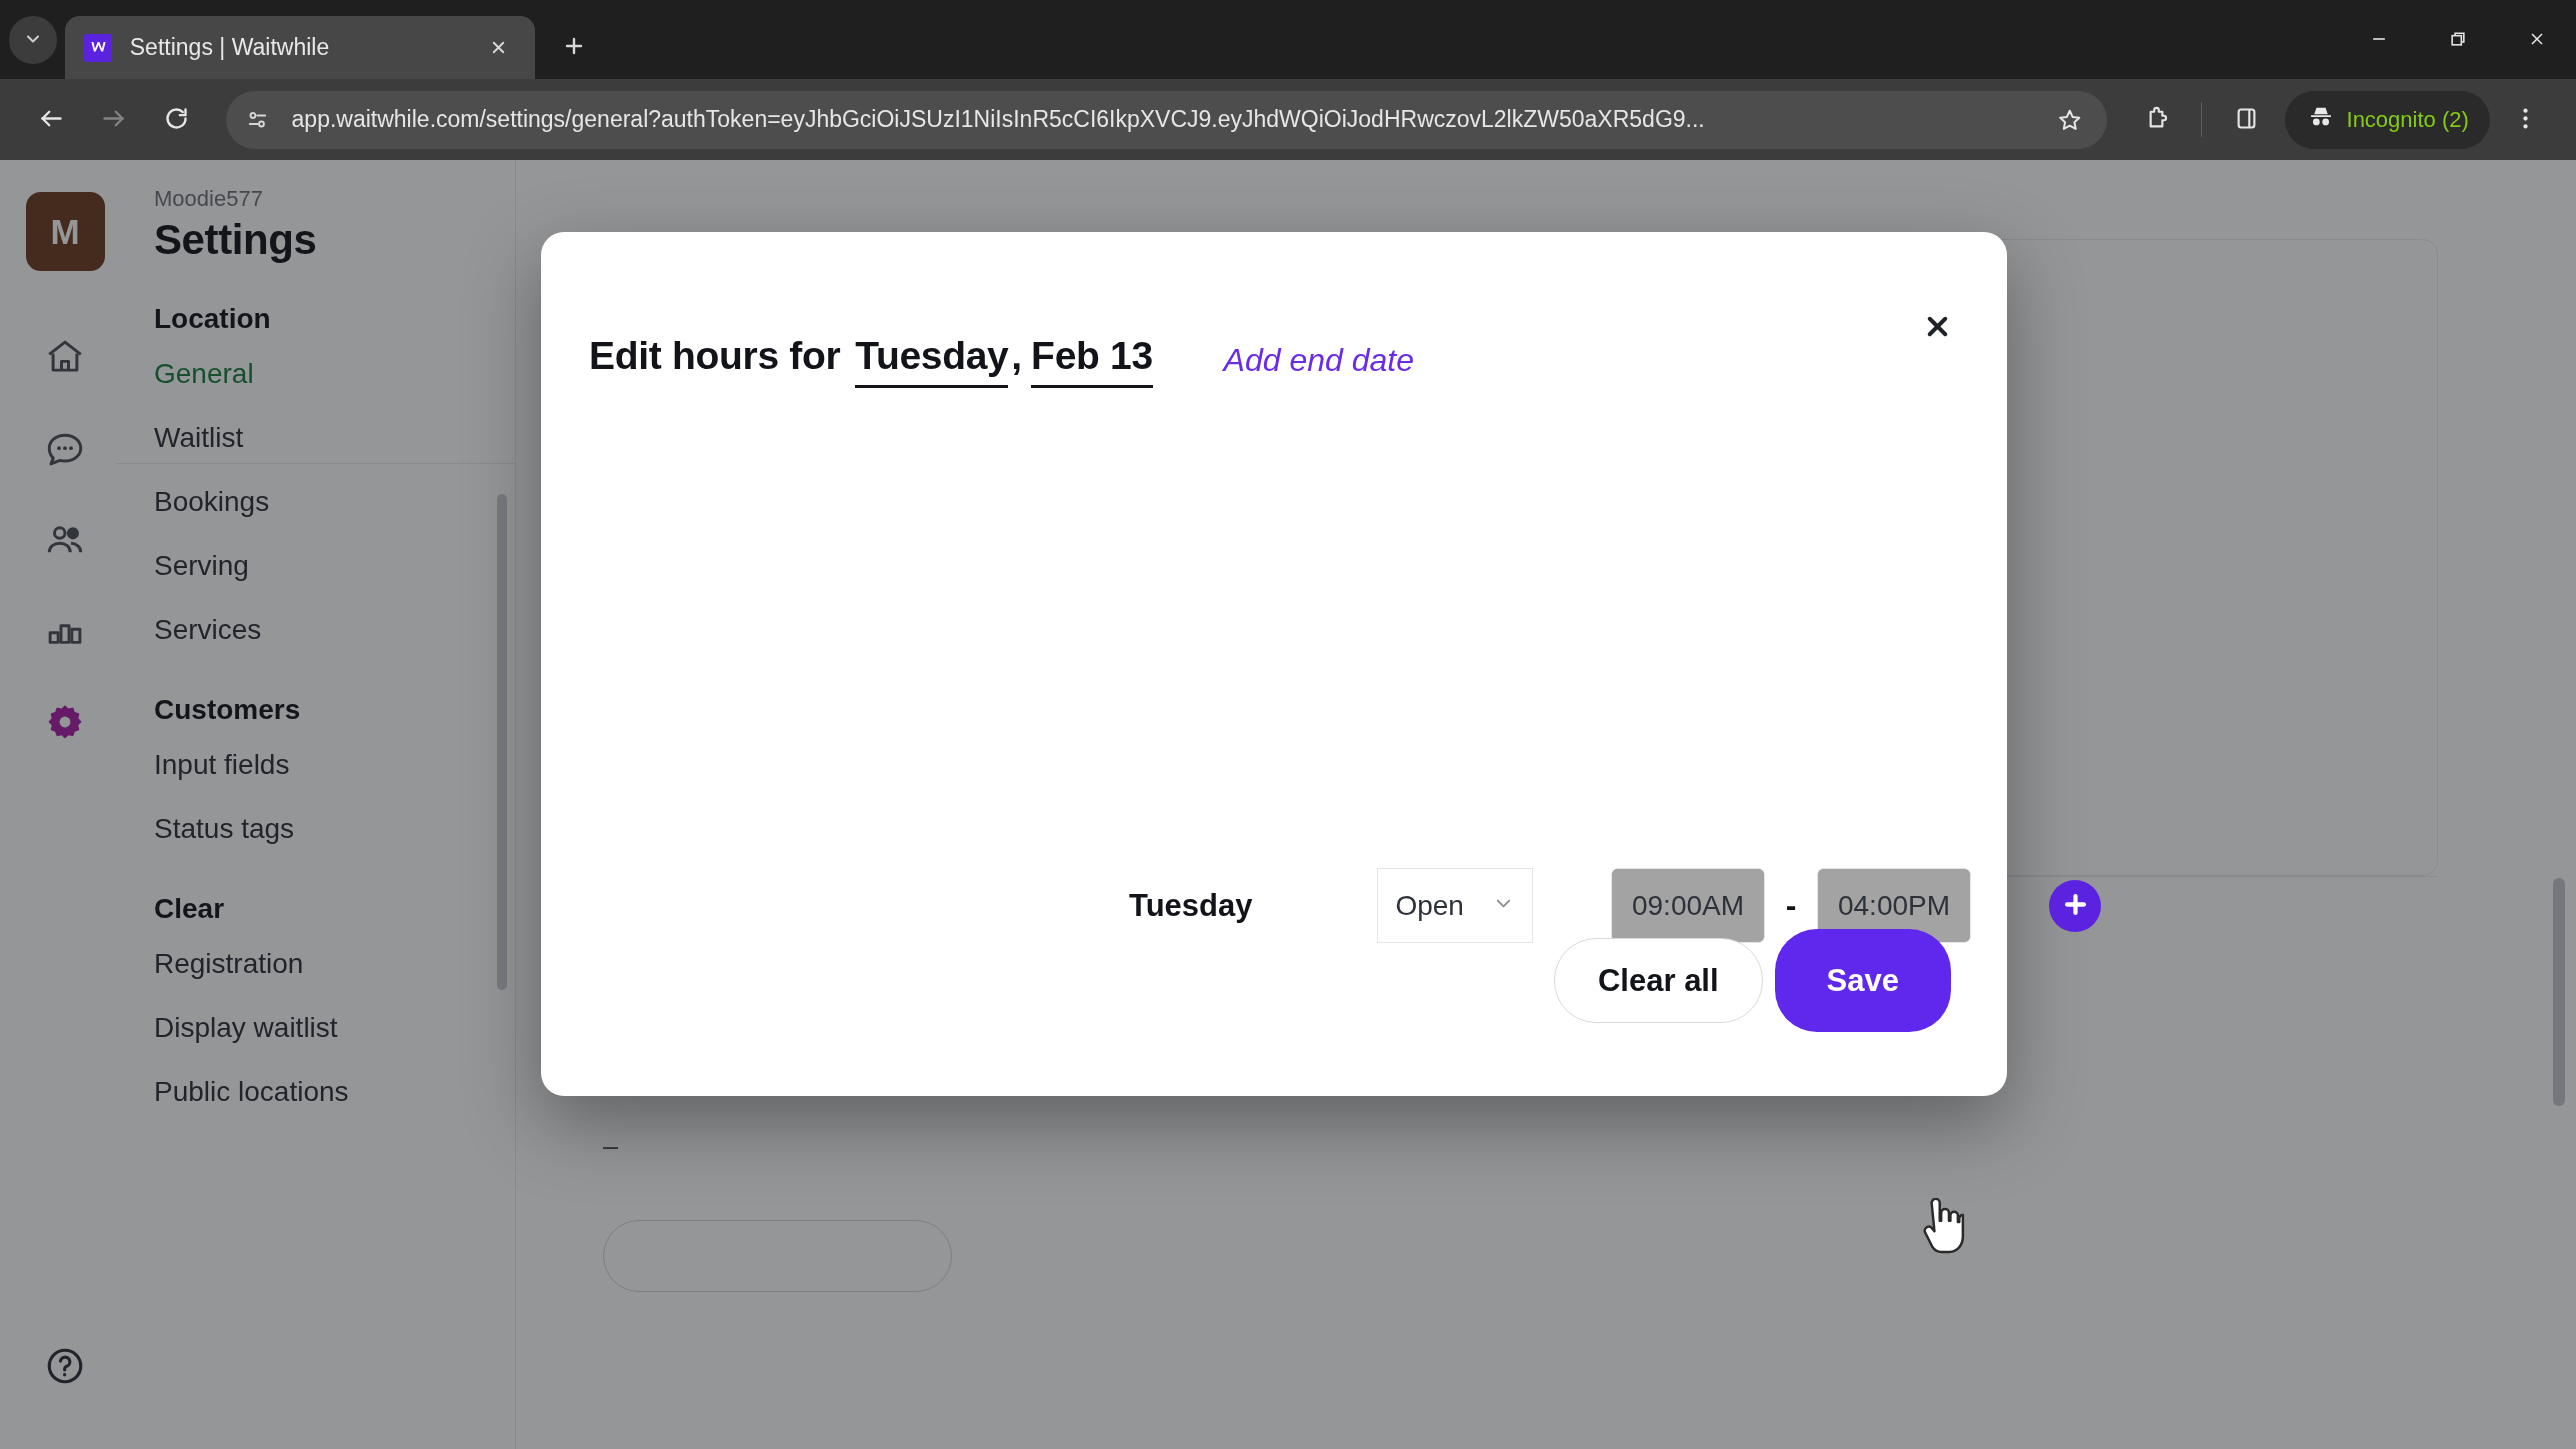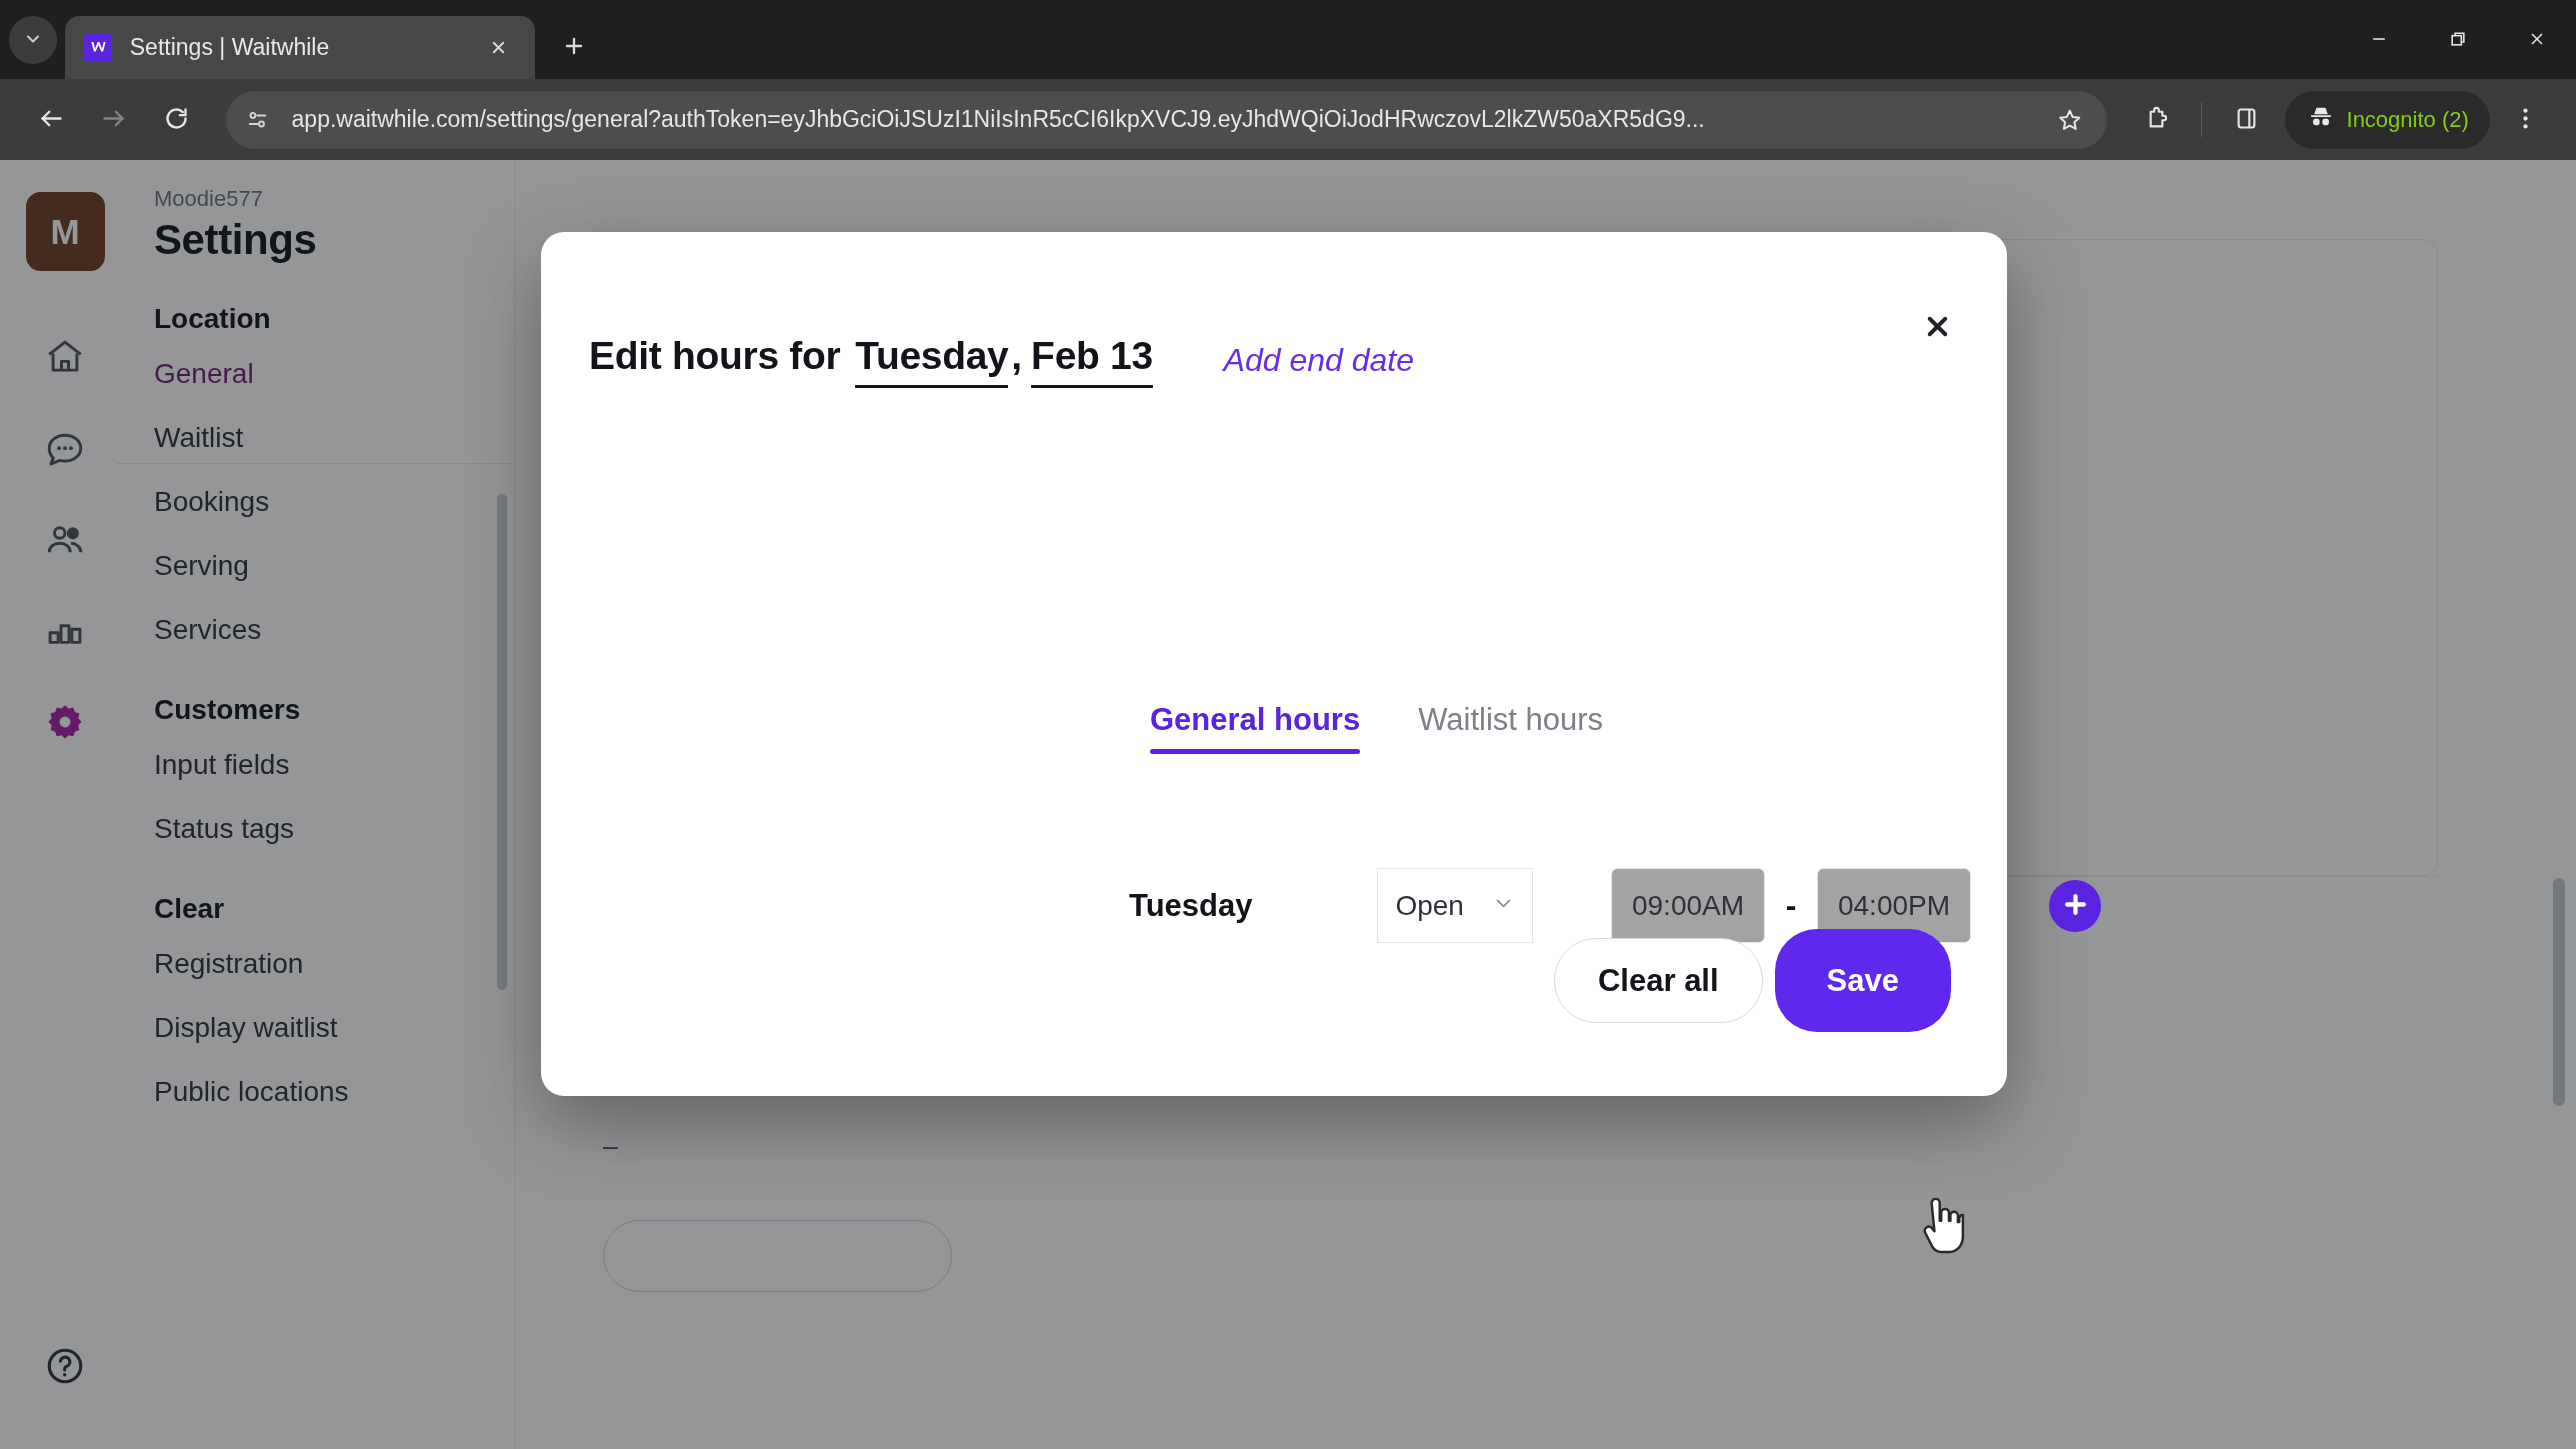--- a/index.html
+++ b/index.html
@@ -82,21 +82,21 @@
 
   
   .side { position:absolute; left:116px; top:0; width:400px; height:1409px; background:#fff; }
   .side-head { padding:25.5px 0 0 38px; }
   .side-org { color:#6d7278; font-size:22px; margin-bottom:4px; }
   .side-title { color:#12141a; font-size:42px; font-weight:bold; letter-spacing:-0.4px; }
   .side-nav { margin-top:39px; padding-left:38px; }
   .nav-group { color:#12141a; font-size:28px; font-weight:bold; margin:0 0 23px 0; }
   .nav-group.gap { margin-top:48px; }
   .nav-item { color:#2d3139; font-size:28px; margin-bottom:32px; }
-  .nav-item.active { color:#701a75; }
+  .nav-item.active { color:#15803d; }
   .side-scrollbar { position:absolute; right:9.4px; top:334px; width:9.4px; height:496px; background:#c9ccd1; border-radius:4.7px; }
   .side-divider { position:absolute; left:0; top:303px; width:400px; height:1.3px; background:#e7e9ec; }
   .side-edge { position:absolute; right:0; top:0; width:1.3px; height:1289px; background:#e7e9ec; }
 
   
   .main { position:absolute; left:531px; top:0; right:0; height:1289px; background:#fff; }
   .main-card {
     position:absolute; left:72px; top:79px; right:138px; height:637px;
     background:#fff; border:1.3px solid #e9ebee; border-radius:14.8px;
   }
@@ -440,26 +440,20 @@
       </div>
 
       <div class="modal-head">
         <span class="mh-text">Edit hours for</span>
         <span class="mh-edit" style="margin-left:14.8px">Tuesday</span>
         <span class="mh-text">,</span>
         <span class="mh-edit" style="margin-left:9.4px">Feb 13</span>
         <span class="mh-link">Add end date</span>
       </div>
 
-      <div class="tabs">
-        <div class="tabs-row">
-          <div class="mtab active">General hours</div>
-          <div class="mtab inactive">Waitlist hours</div>
-        </div>
-      </div>
 
       <div class="hours-row">
         <span class="day-label">Tuesday</span>
 
         <div class="sel">
           <span>Open</span>
           <span>
             <svg viewBox="0 0 24 24" fill="none" stroke="#8b9097" stroke-width="2" stroke-linecap="round" stroke-linejoin="round">
                 <polyline points="6 9 12 15 18 9"></polyline>
               </svg>

